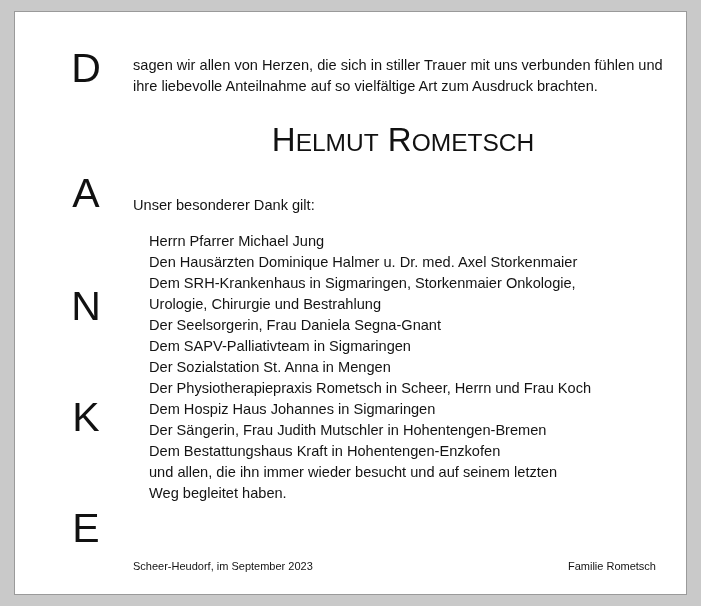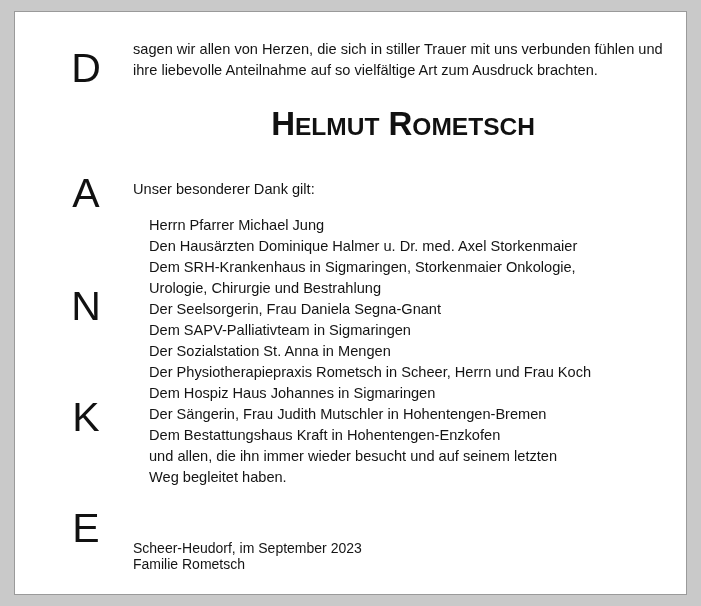--- a/index.html
+++ b/index.html
@@ -57,38 +57,38 @@
   .danke-letter.l0 { margin-top: 14px; }
   .danke-letter.l1 { margin-top: 84px; }
   .danke-letter.l2 { margin-top: 72px; }
   .danke-letter.l3 { margin-top: 70px; }
   .danke-letter.l4 { margin-top: 70px; }
 
   
   .body-col {
     position: absolute;
     left: 118px;
-    top: 27px;
+    top: 43px;
     width: 540px;
   }
 
   .intro {
     font-size: 14.6px;
     line-height: 1.42;
     color: #141414;
     margin: 0;
   }
 
   .deceased-name {
     text-align: center;
     margin: 26px 0 0 0;
     font-size: 33px;
     line-height: 1.1;
     color: #111111;
-    font-weight: 700;
+    font-weight: 400;
   }
   
   .deceased-name .sc {
     font-size: 24.5px;
   }
 
   .thanks-lead {
     margin: 36px 0 0 0;
     font-size: 14.6px;
     line-height: 1.4;
@@ -108,23 +108,22 @@
   }
 
   .footer {
     position: absolute;
     left: 118px;
     right: 22px;
     bottom: 22px;
     display: flex;
     justify-content: space-between;
     align-items: baseline;
-    font-size: 14px;
+    font-size: 11px;
     color: #141414;
-    flex-direction: column;
   }
   .footer .place { text-align: left; }
   .footer .family { text-align: center; padding-right: 8px; }
 </style>
 </head>
 <body>
 
 <div class="page">
   <div class="card">
 

